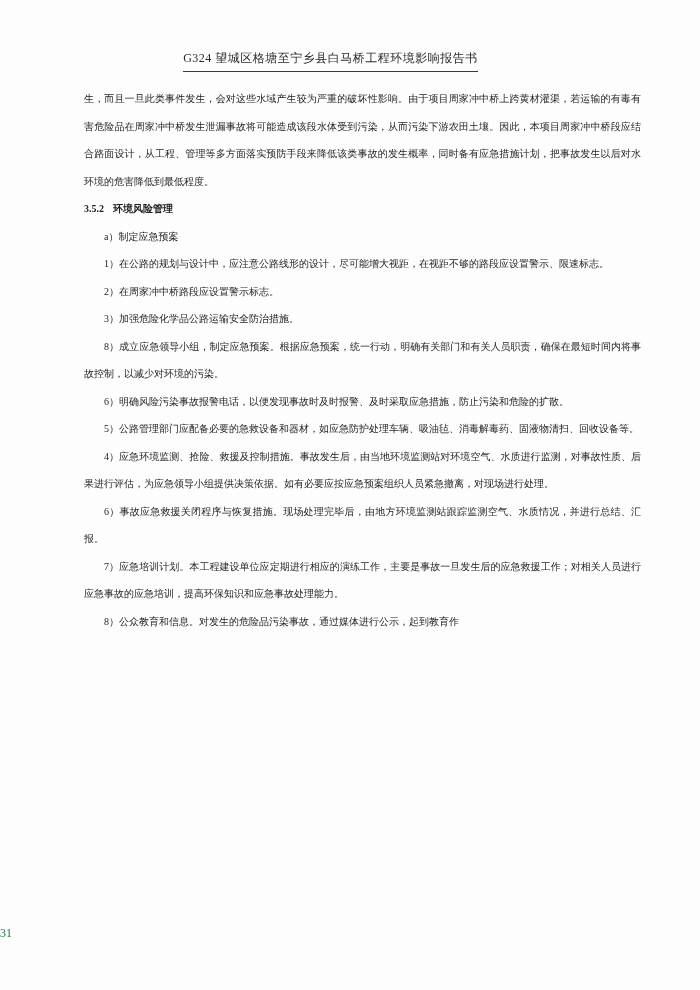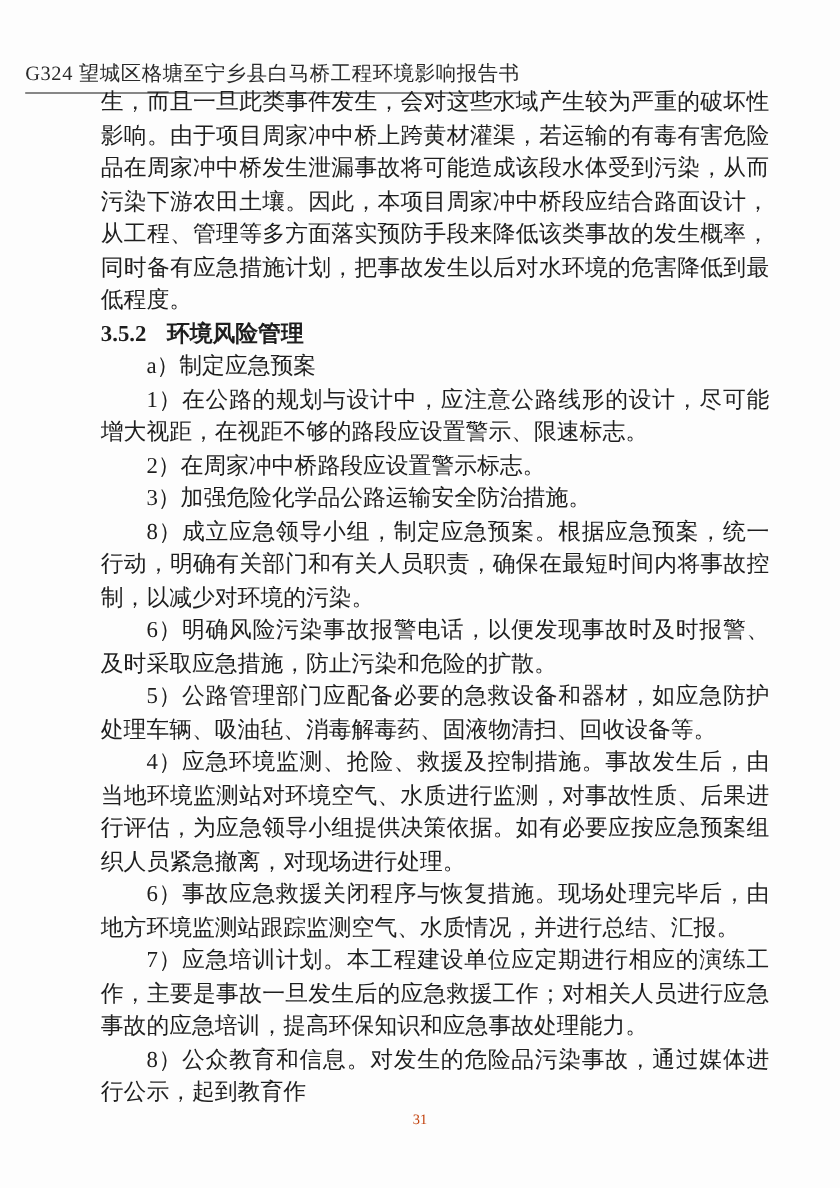--- a/index.html
+++ b/index.html
@@ -14,37 +14,37 @@
     background: #fdfdfd;
     font-family: "Liberation Serif", "DejaVu Serif", serif;
     color: #1e1e1e;
     overflow: hidden;
   }
   .header {
     position: absolute;
     top: 50px;
     left: 0;
     right: 60px;
-    text-align: left;
-    font-size: 17px;
+    text-align: center;
+    font-size: 12px;
     color: #2a2a2a;
     padding-left: 21px;
   }
   .header-title {
     display: inline-block;
     padding-bottom: 4px;
     border-bottom: 1.5px solid #3a3a3a;
     letter-spacing: 0.5px;
   }
   .content {
     position: absolute;
-    top: 72px;
+    top: 85px;
     left: 84px;
     width: 557px;
-    font-size: 19px;
+    font-size: 10px;
     line-height: 27.5px;
     text-align: justify;
   }
   .para {
     margin: 0;
     text-indent: 2em;
   }
   .no-indent {
     text-indent: 0;
   }
@@ -54,23 +54,23 @@
     font-weight: bold;
   }
   .heading .heading-title {
     margin-left: 0.9em;
   }
   .footer {
     position: absolute;
     top: 926px;
     left: 0;
     width: 100%;
-    text-align: center;
+    text-align: left;
     font-size: 12px;
-    color: #c2410c;
+    color: #15803d;
   }
 </style>
 </head>
 <body>
 
 <div class="page">
 
   <div class="header">
     <span class="header-title">G324 望城区格塘至宁乡县白马桥工程环境影响报告书</span>
   </div>

